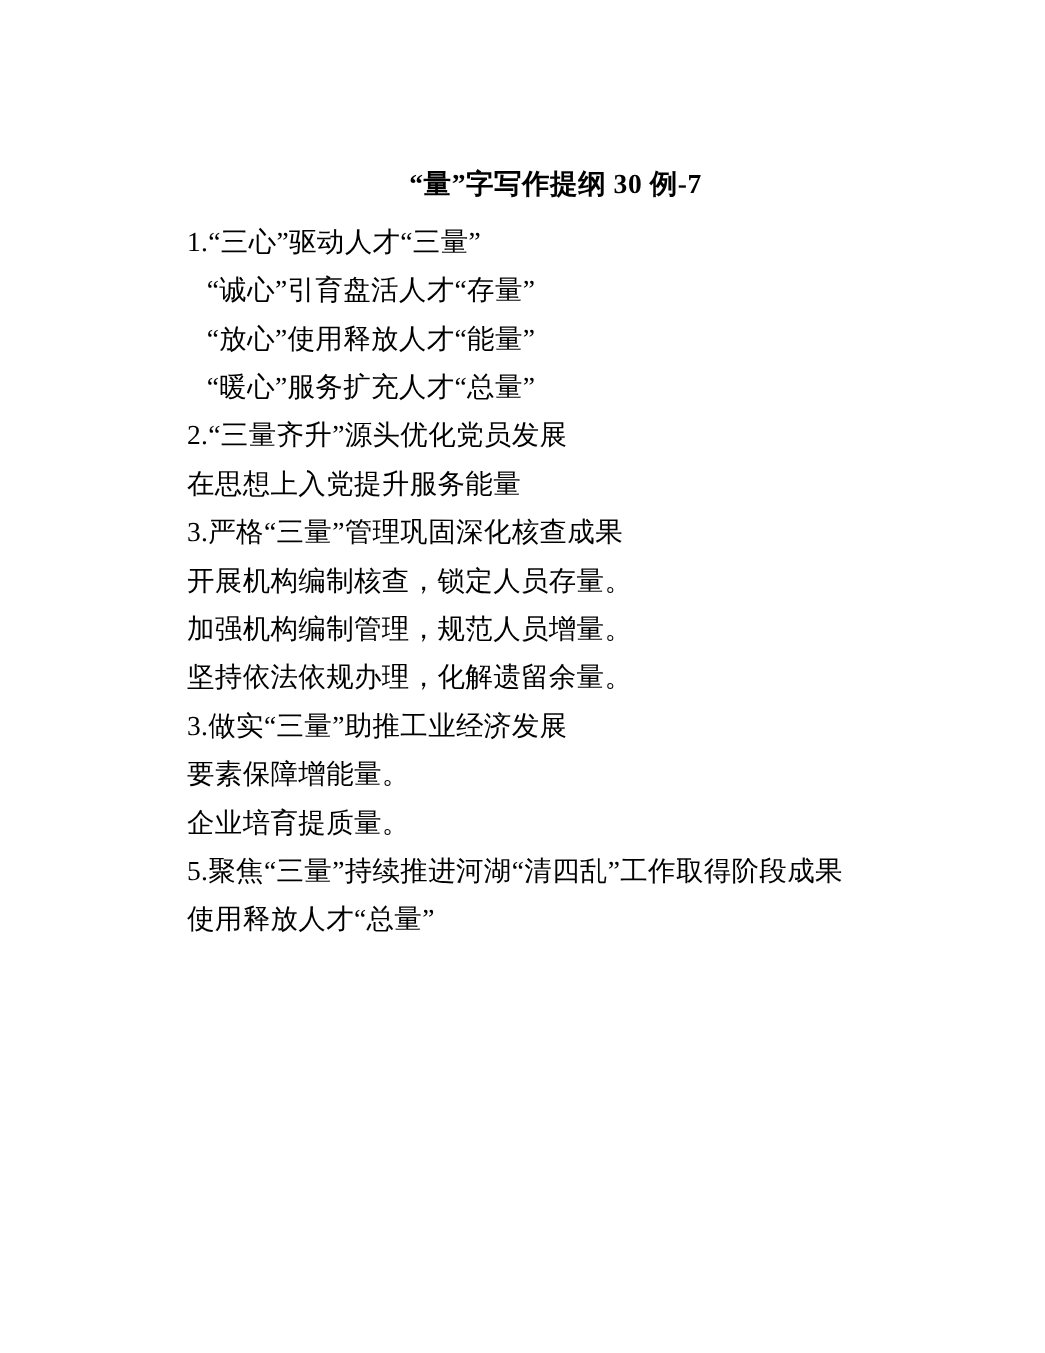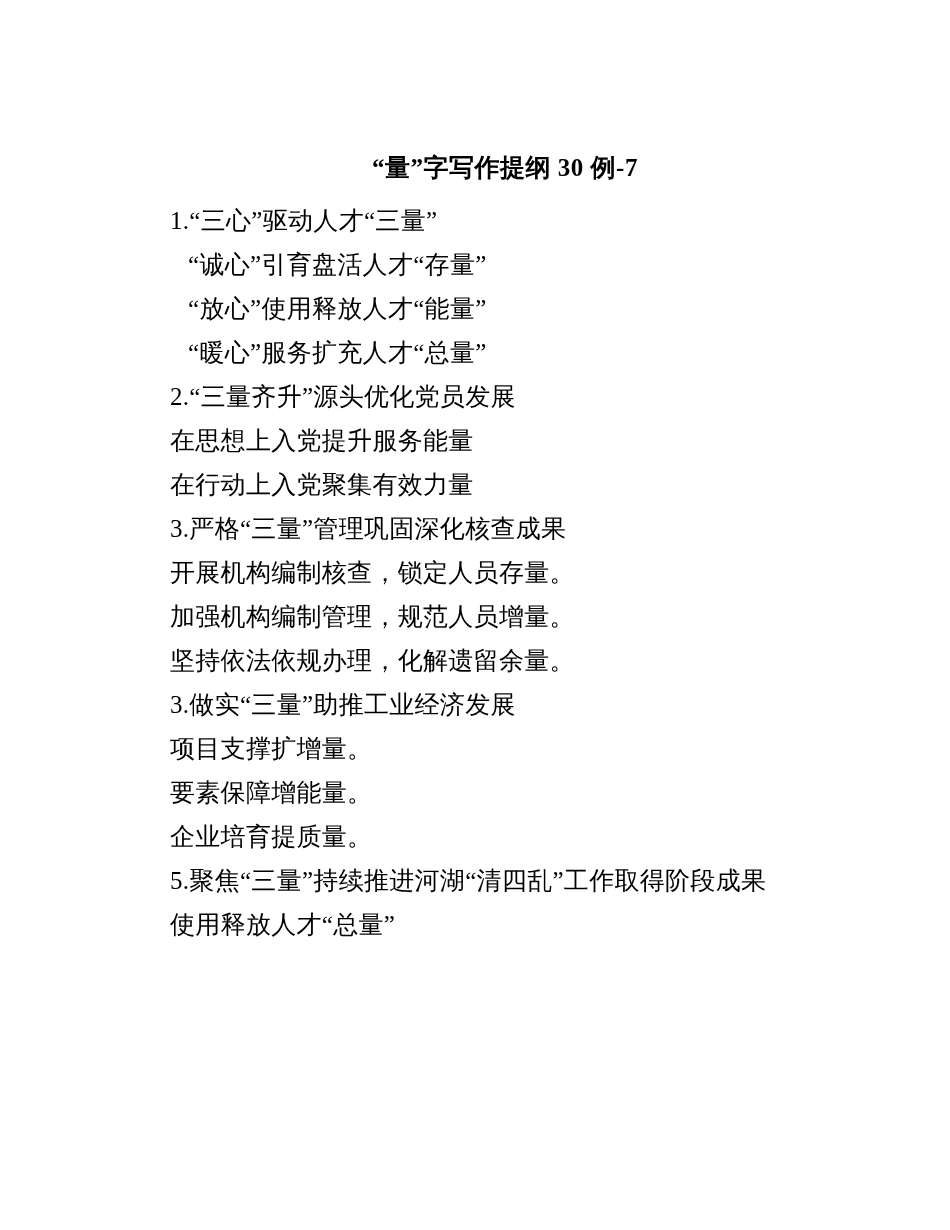--- a/index.html
+++ b/index.html
@@ -50,24 +50,22 @@
 
 <div class="page">
   <h1 class="doc-title">“量”字写作提纲 30 例-7</h1>
 
   <p class="line indent-0">1.“三心”驱动人才“三量”</p>
   <p class="line indent-1">“诚心”引育盘活人才“存量”</p>
   <p class="line indent-1">“放心”使用释放人才“能量”</p>
   <p class="line indent-1">“暖心”服务扩充人才“总量”</p>
   <p class="line indent-0">2.“三量齐升”源头优化党员发展</p>
   <p class="line indent-0">在思想上入党提升服务能量</p>
-  <p class="line indent-0">在行动上入党聚集有效力量</p>
   <p class="line indent-0">3.严格“三量”管理巩固深化核查成果</p>
   <p class="line indent-0">开展机构编制核查，锁定人员存量。</p>
   <p class="line indent-0">加强机构编制管理，规范人员增量。</p>
   <p class="line indent-0">坚持依法依规办理，化解遗留余量。</p>
   <p class="line indent-0">3.做实“三量”助推工业经济发展</p>
-  <p class="line indent-0">项目支撑扩增量。</p>
   <p class="line indent-0">要素保障增能量。</p>
   <p class="line indent-0">企业培育提质量。</p>
   <p class="line indent-0">5.聚焦“三量”持续推进河湖“清四乱”工作取得阶段成果</p>
   <p class="line indent-0">使用释放人才“总量”</p>
 </div>
 
 </body></html>

